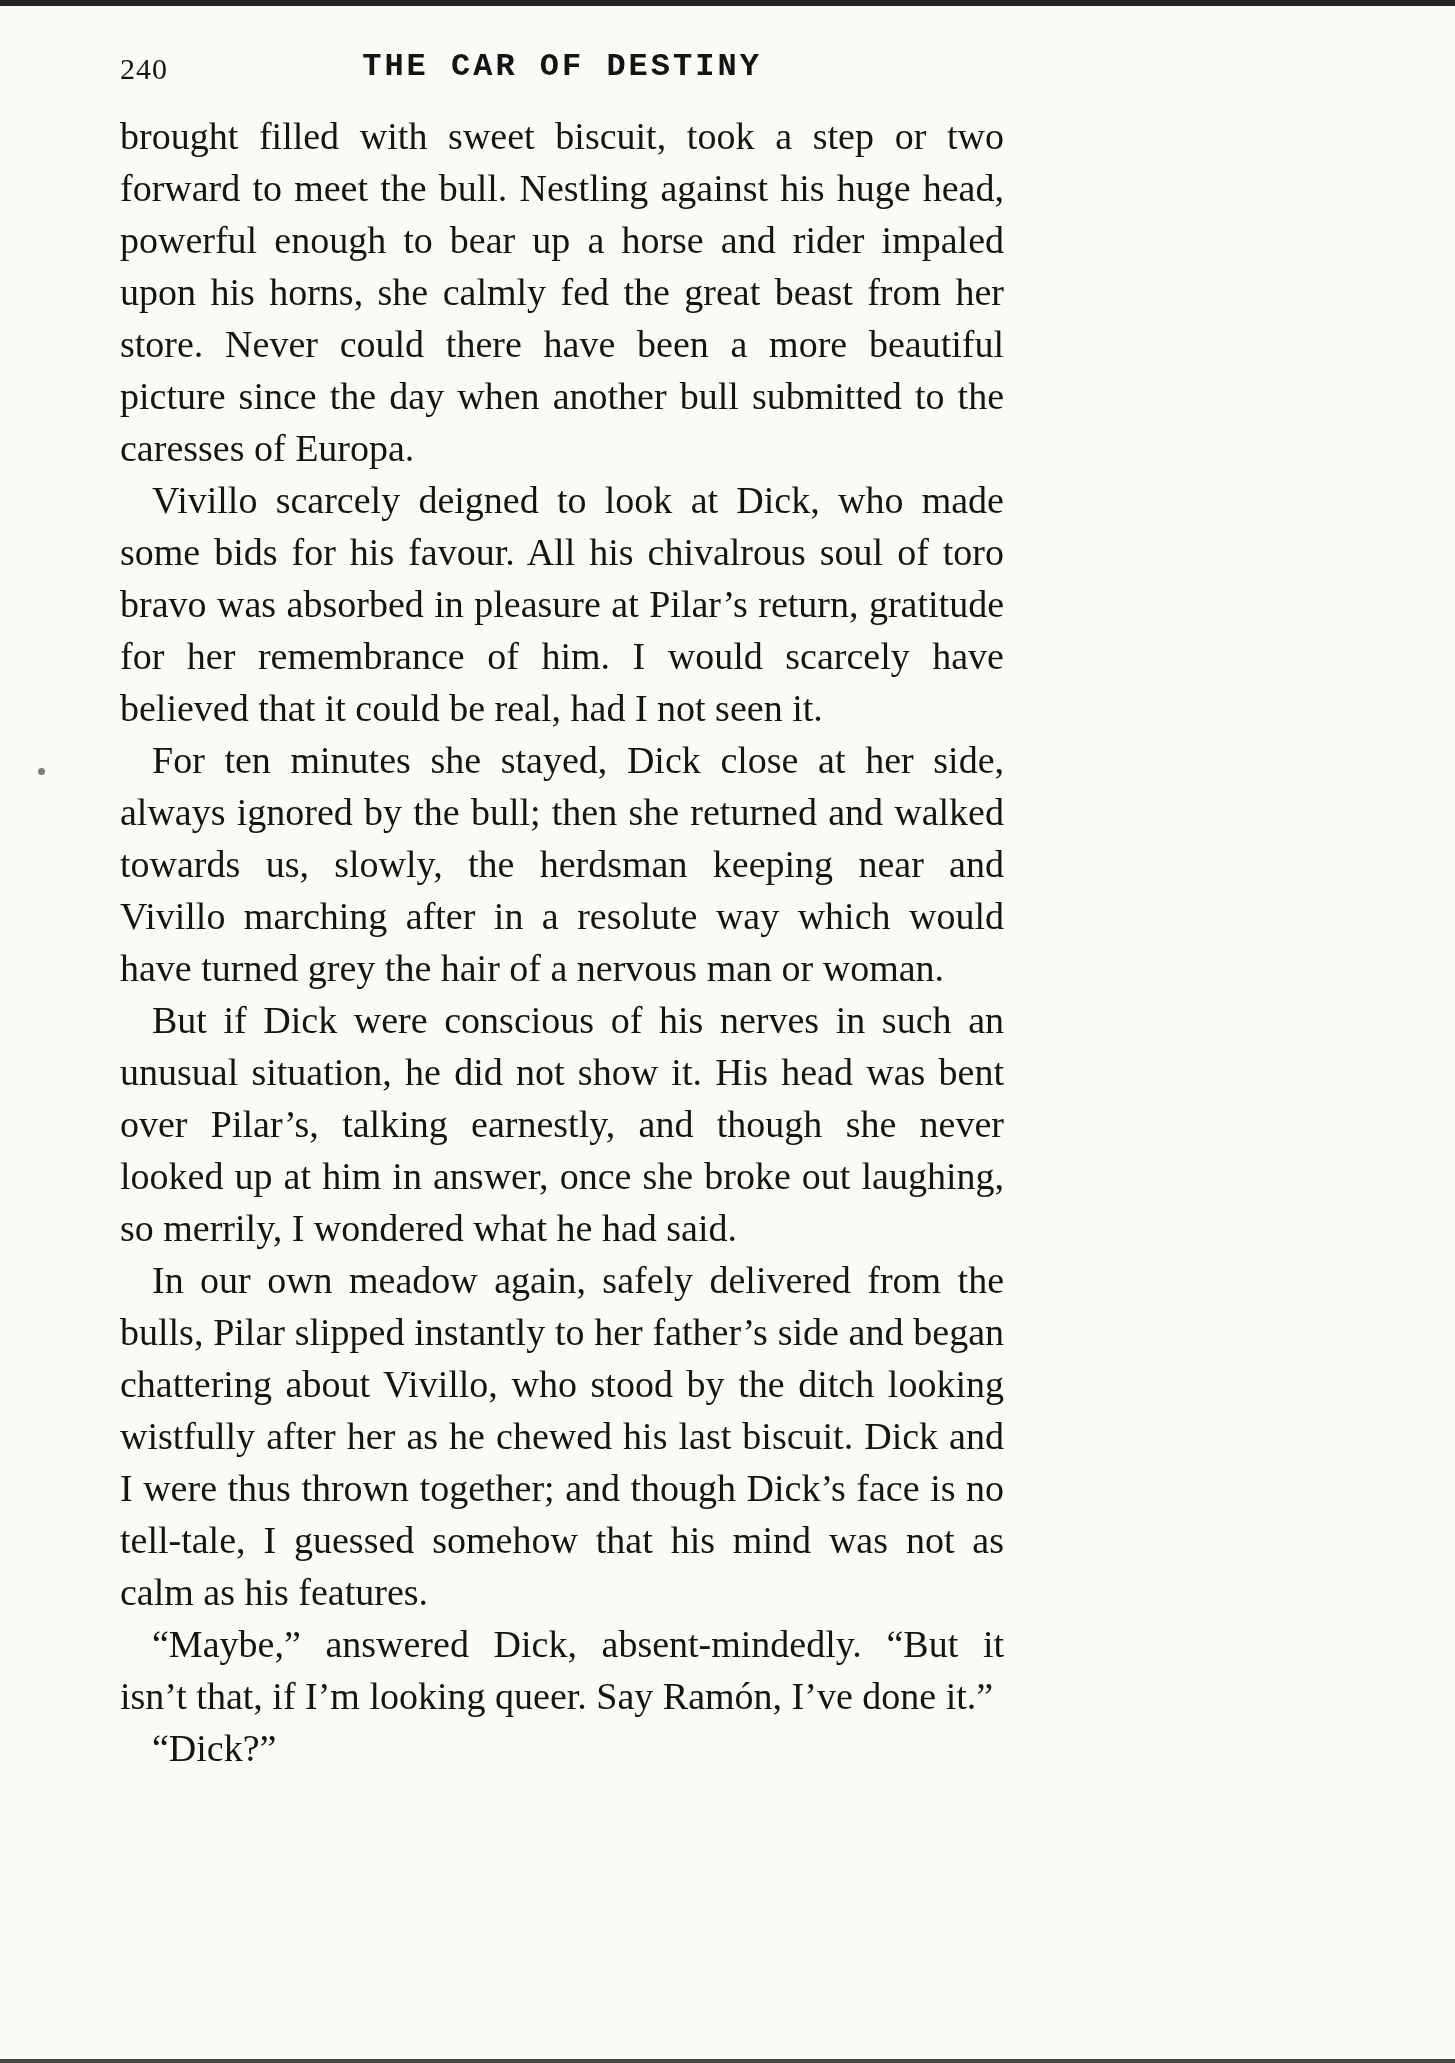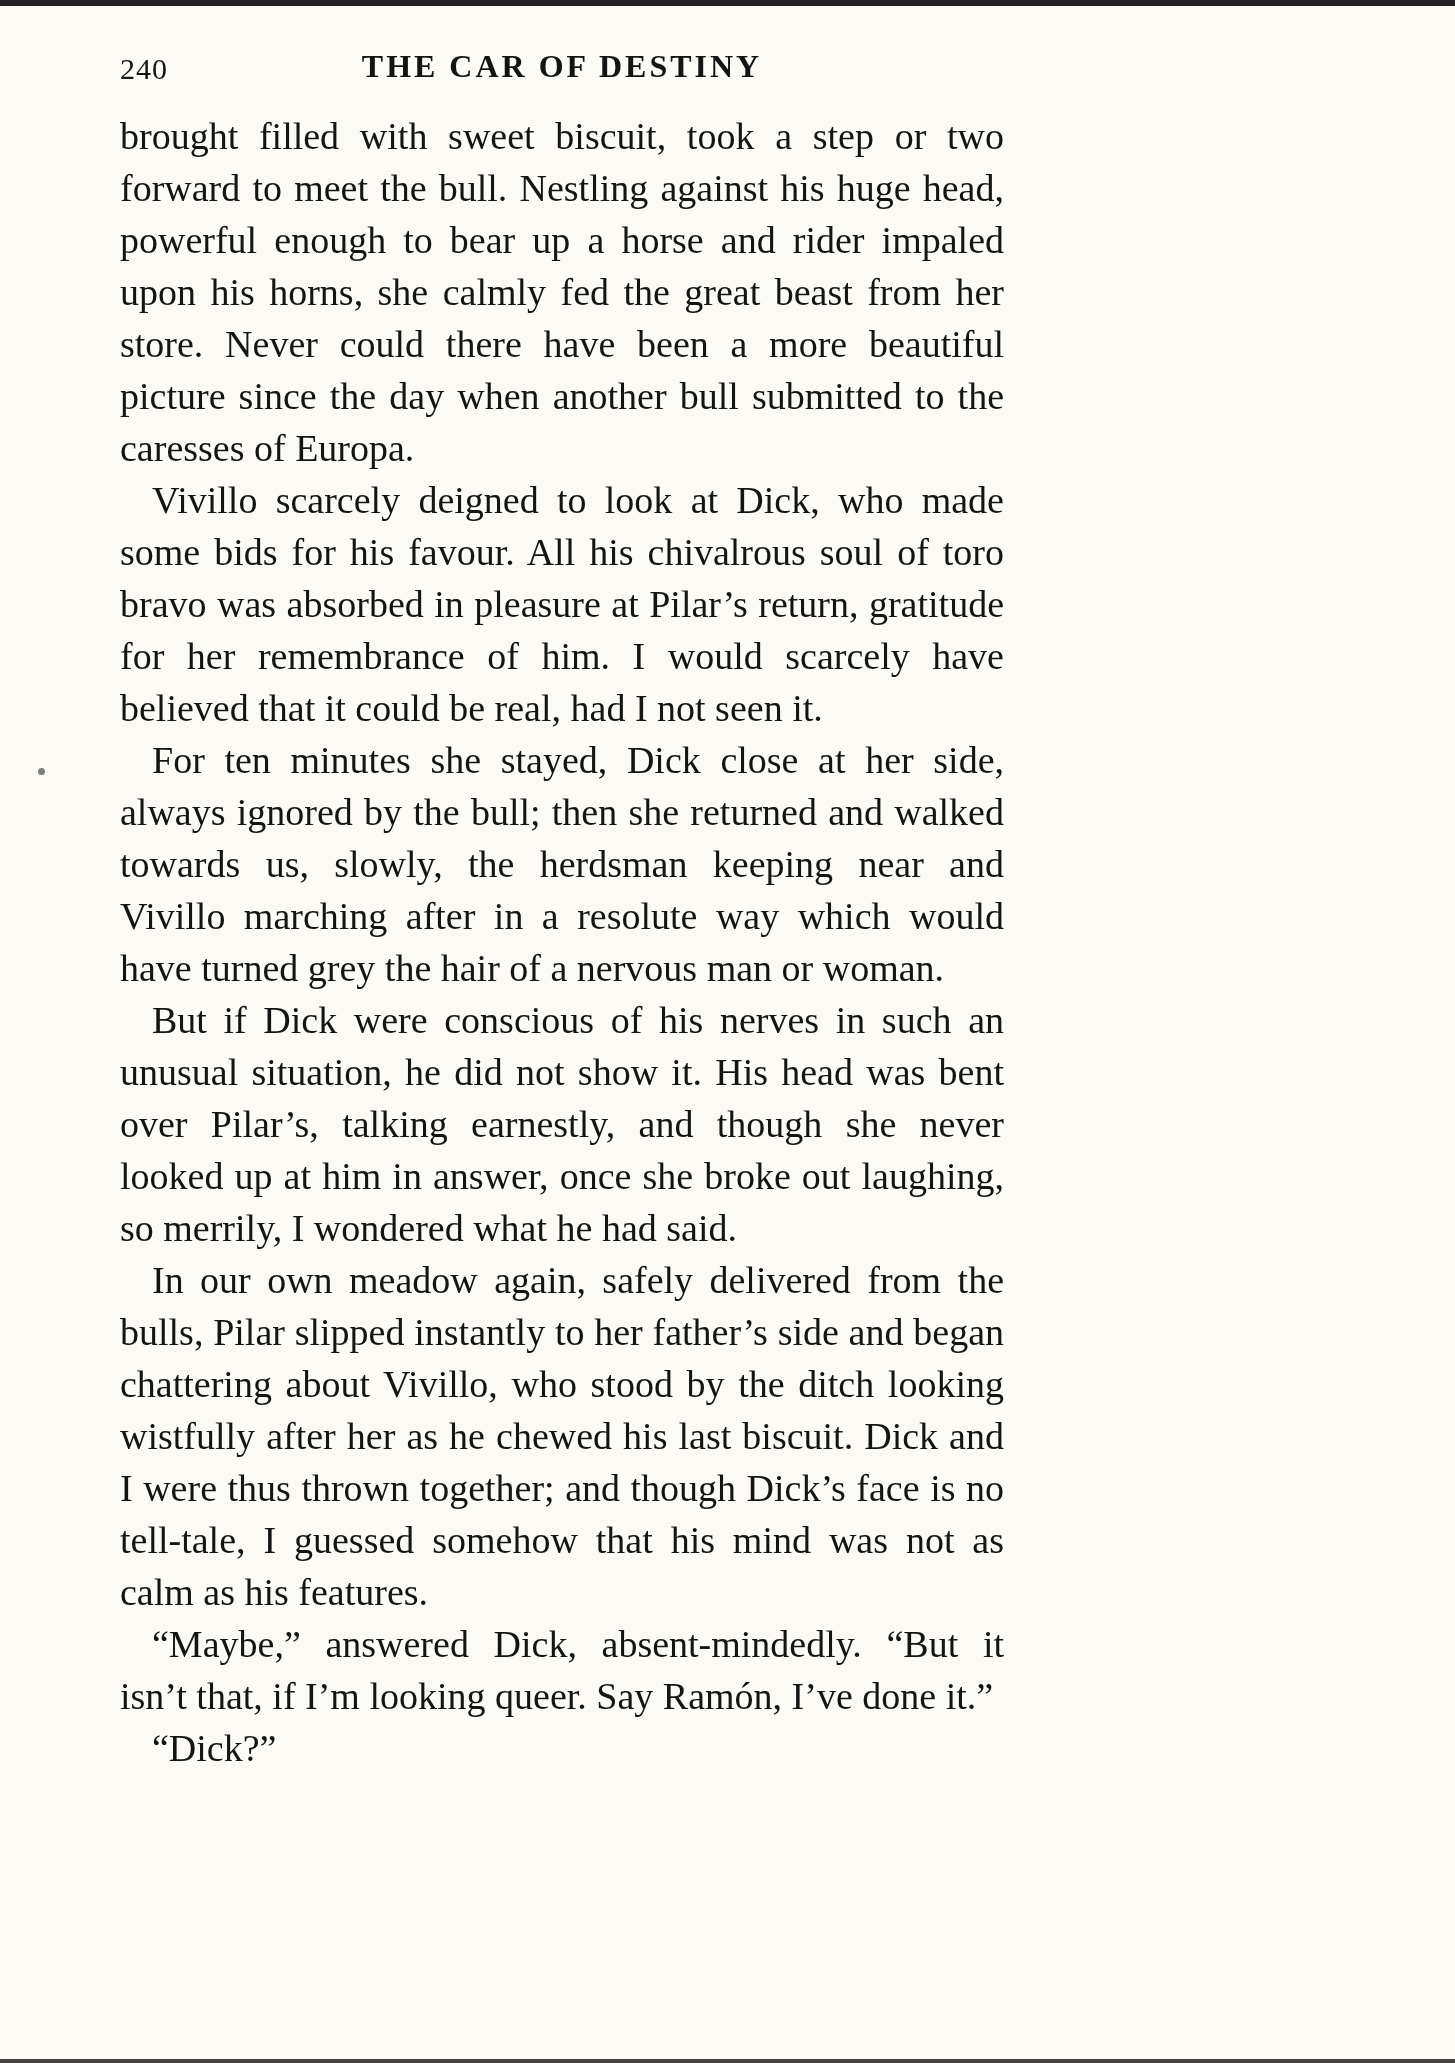--- a/index.html
+++ b/index.html
@@ -44,20 +44,21 @@
     letter-spacing: 1px;
   }
   .head-title {
     display: block;
     text-align: center;
     font-size: 32px;
     font-weight: 700;
     letter-spacing: 3px;
     padding-top: 4px;
     white-space: nowrap;
+    font-family: Liberation Mono, monospace;
   }
   .text-block {
     margin-top: 10px;
     font-size: 38px;
     line-height: 52px;
     text-align: justify;
   }
   .text-block p.para {
     margin: 0;
     padding: 0;

